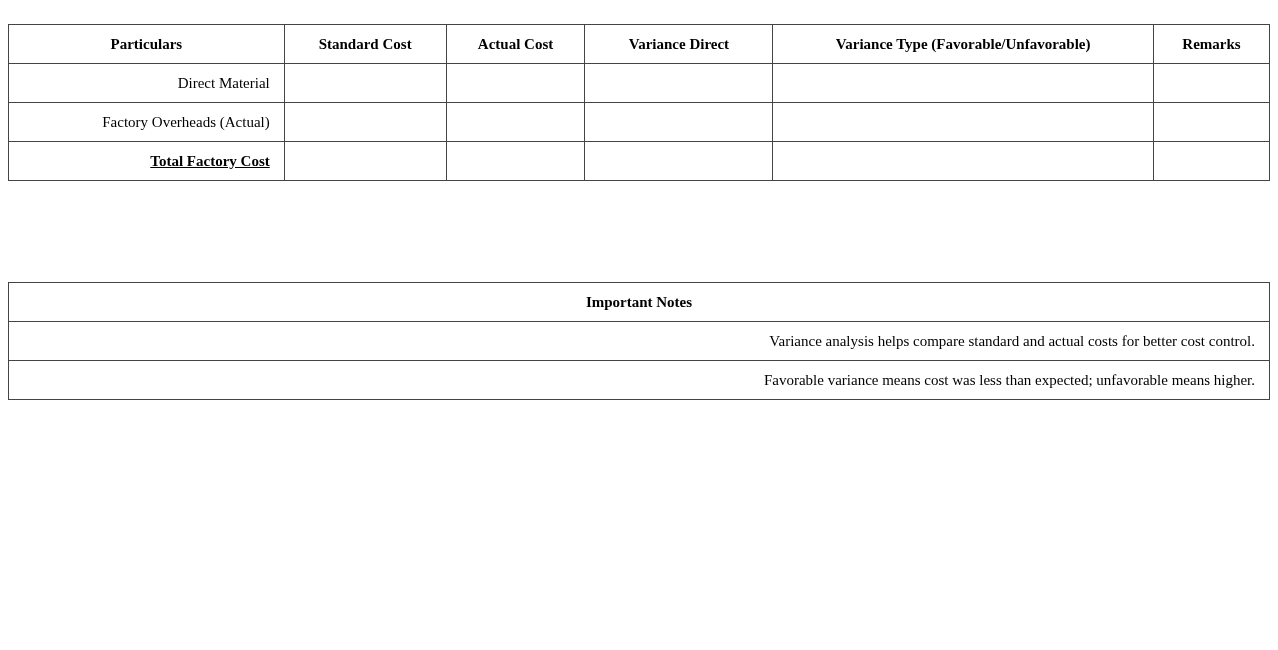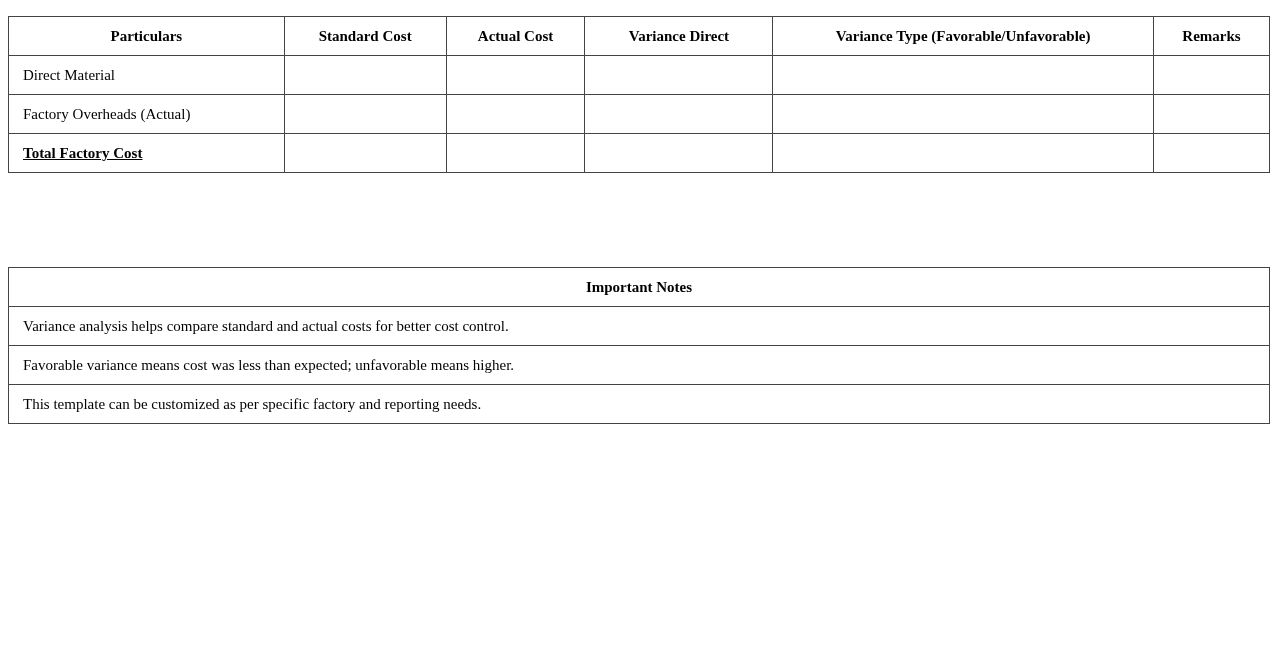--- a/index.html
+++ b/index.html
@@ -1,22 +1,22 @@
 <!DOCTYPE html>
 <html><head>
 <meta charset="utf-8">
 <style>
   html, body { margin: 0; padding: 0; background: #ffffff; }
   body { width: 1278px; height: 650px; font-family: "Liberation Serif", serif; font-size: 15px; color: #000; }
   table { border-collapse: collapse; position: absolute; left: 8px; width: 1262px; }
   td, th { border: 1px solid #444; height: 38px; padding: 0 14px; }
   th { font-weight: bold; text-align: center; }
-  td { text-align: left; }
-  #cost-table { top: 16px; }
-  #notes-table { top: 267px; }
+  td { text-align: right; }
+  #cost-table { top: 24px; }
+  #notes-table { top: 282px; }
   .bold { font-weight: bold; text-decoration: underline; }
 </style>
 </head>
 <body>
 
 <table id="cost-table">
   <colgroup>
     <col style="width:276px">
       <col style="width:162px">
       <col style="width:139px">
@@ -64,17 +64,14 @@
   <tbody>
       <tr>
     <th>Important Notes</th>
   </tr>
   <tr>
         <td>Variance analysis helps compare standard and actual costs for better cost control.</td>
       </tr>
   <tr>
         <td>Favorable variance means cost was less than expected; unfavorable means higher.</td>
       </tr>
-  <tr>
-        <td>This template can be customized as per specific factory and reporting needs.</td>
-      </tr>
 </tbody>
   </table>
 
 </body></html>

